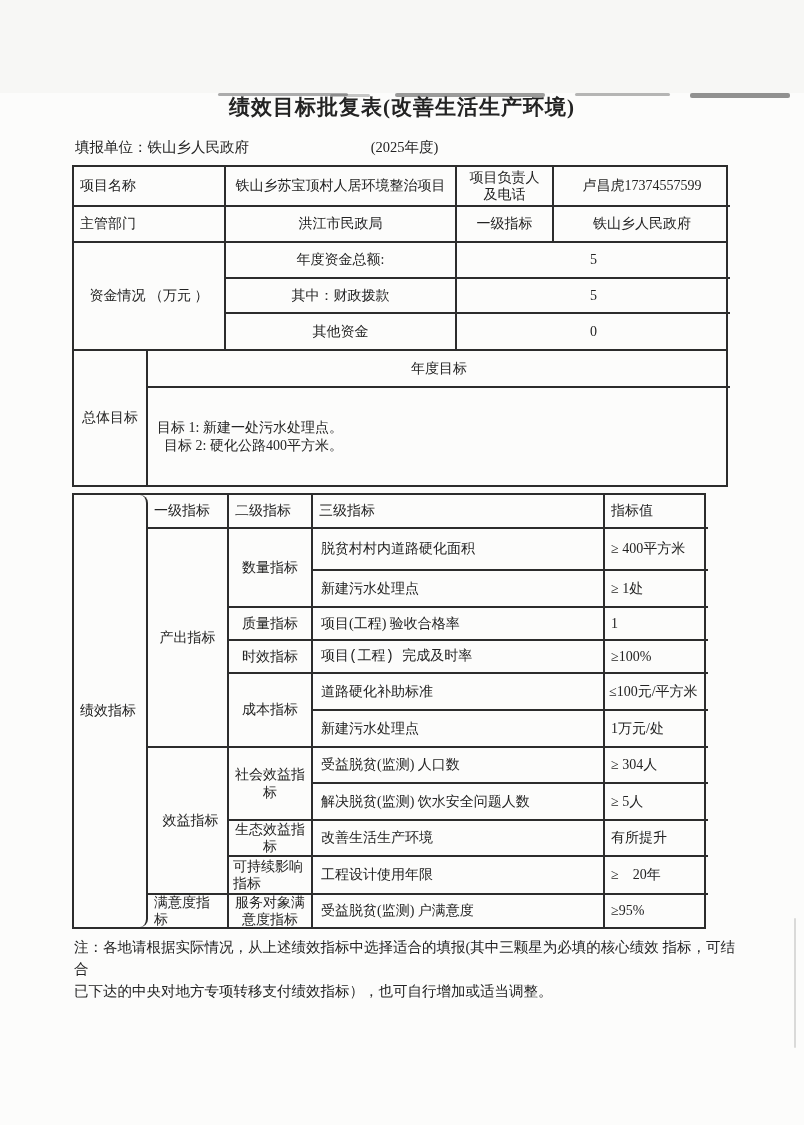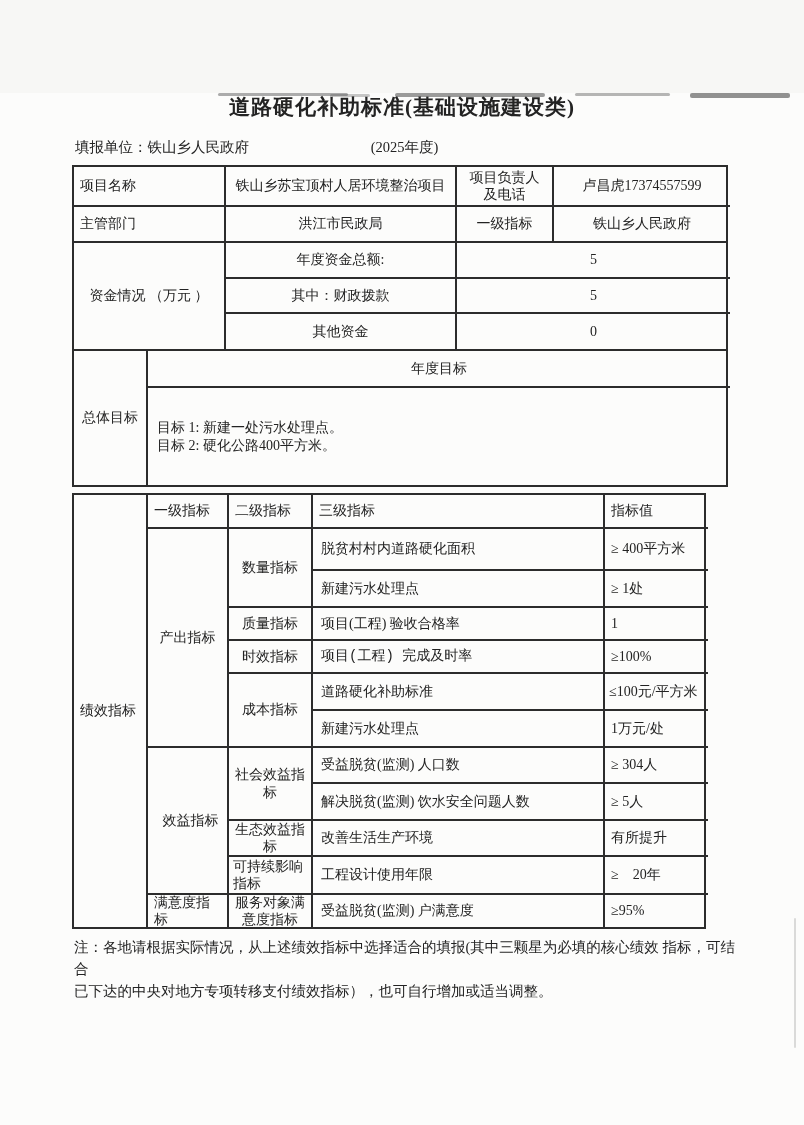--- a/index.html
+++ b/index.html
@@ -48,21 +48,21 @@
     line-height:1.25;
   }
   .tbl > div{
     display:flex;
     align-items:center;
     box-sizing:border-box;
     border-right:2px solid #2c2c2c;
     border-bottom:2px solid #2c2c2c;
     padding:2px 6px;
   }
-  .tbl > div.nbr{border-right:none;}
+  .tbl > div.nbr{border-right:none;text-align:right;}
   .tbl > div.nbb{border-bottom:none;}
   .cc{justify-content:center;text-align:center;}
   .lc{justify-content:flex-start;text-align:left;}
 
   .tbl-basic{width:656px;grid-template-columns:152px 231px 97px 176px;grid-template-rows:40px 34px;margin-top:8px;}
   .tbl-funding{width:656px;grid-template-columns:152px 231px 273px;grid-template-rows:36px 35px 35px;margin-top:-2px;}
   .tbl-goals{width:656px;grid-template-columns:74px 582px;grid-template-rows:37px 97px;margin-top:-2px;}
   .tbl-ind{width:634px;grid-template-columns:74px 81px 84px 292px 103px;
     grid-template-rows:34px 42px 37px 33px 33px 37px 37px 36px 37px 36px 38px 32px;
     margin-top:6px;}
@@ -82,21 +82,21 @@
 <body>
 
 <div class="sheet">
   <div class="smudge s1"></div>
   <div class="smudge s2"></div>
   <div class="smudge s3"></div>
   <div class="smudge s4"></div>
   <div class="smudge s5"></div>
   <div class="streak"></div>
 
-  <h1 class="title">道路硬化补助标准(基础设施建设类)</h1>
+  <h1 class="title">绩效目标批复表(改善生活生产环境)</h1>
 
   <div class="subline">
     <span>填报单位：铁山乡人民政府</span>
     <span class="year">(2025年度)</span>
   </div>
 
   <div class="tbl tbl-basic">
     <div class="lc">项目名称</div>
     <div class="cc">铁山乡苏宝顶村人居环境整治项目</div>
     <div class="cc">项目负责人及电话</div>
@@ -126,21 +126,21 @@
     <div class="cc nbb" style="grid-row:1/3;grid-column:1;">总体目标</div>
     <div class="lc nbr nbb" style="grid-row:2;grid-column:2;padding-left:9px;">
       <div class="goal-lines">
         <span>目标 1: 新建一处污水处理点。</span>
         <span>目标 2: 硬化公路400平方米。</span>
       </div>
     </div>
   </div>
 
   <div class="tbl tbl-ind">
-    <div class="lc nbb" style="grid-row:1/13;grid-column:1;">绩效指标</div>
+    <div class="lc nbb" style="grid-row:1/13;grid-column:1;border-radius:8px;">绩效指标</div>
 
     <div class="lc" style="grid-row:1;grid-column:2;">一级指标</div>
     <div class="lc" style="grid-row:1;grid-column:3;">二级指标</div>
     <div class="lc" style="grid-row:1;grid-column:4;">三级指标</div>
     <div class="lc nbr" style="grid-row:1;grid-column:5;">指标值</div>
 
     <div class="cc" style="grid-row:2/8;grid-column:2;">产出指标</div>
 
     <div class="cc" style="grid-row:2/4;grid-column:3;">数量指标</div>
     <div class="lc" style="grid-row:2;grid-column:4;padding-left:8px;">脱贫村村内道路硬化面积</div>

